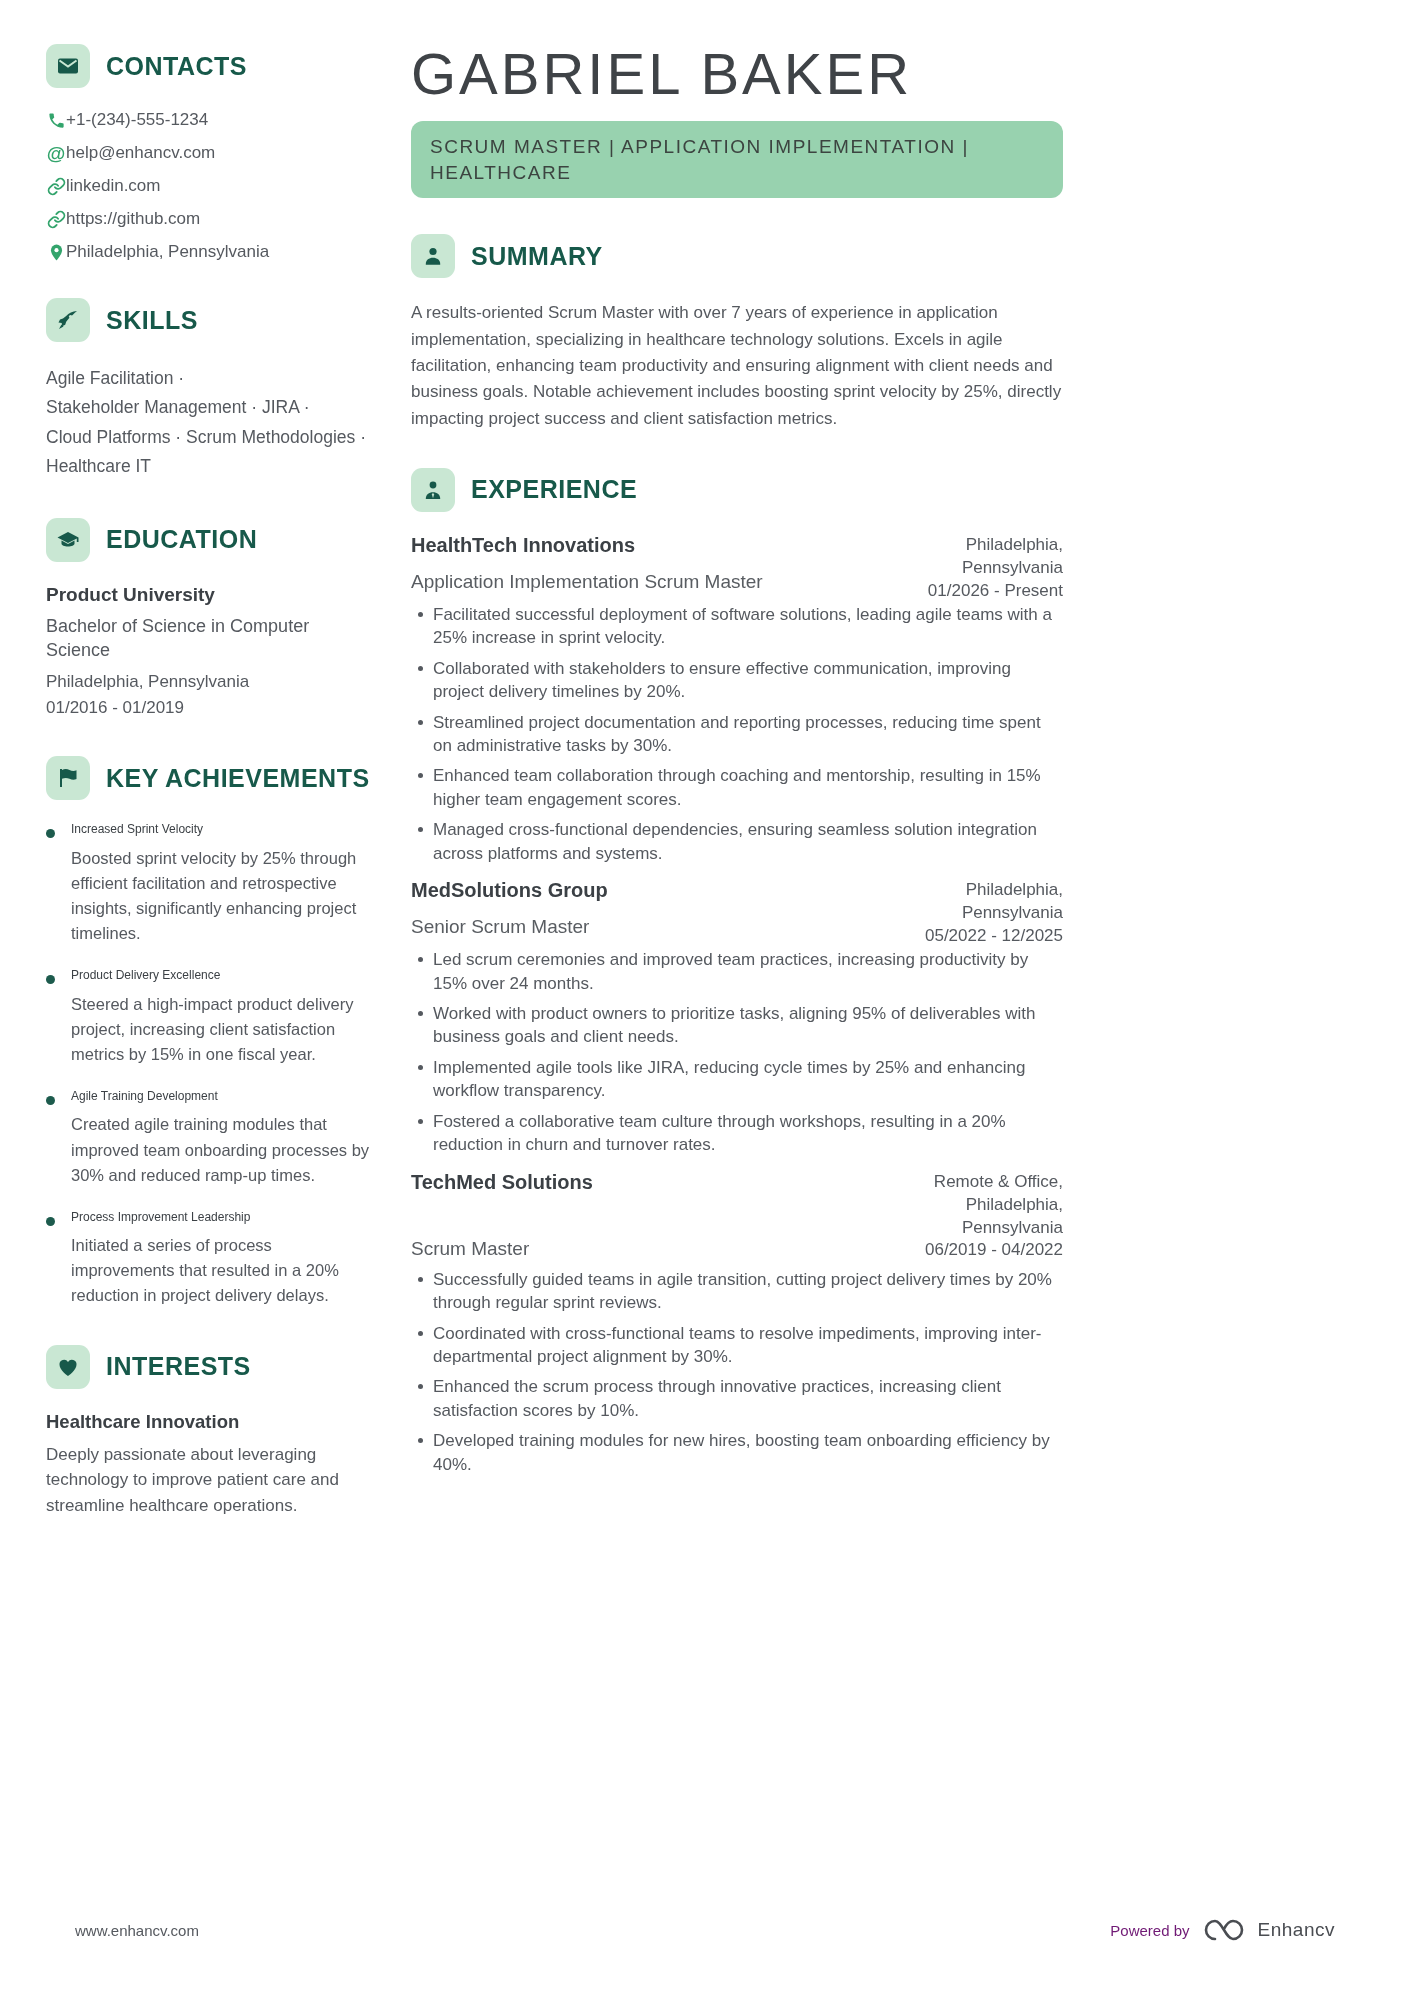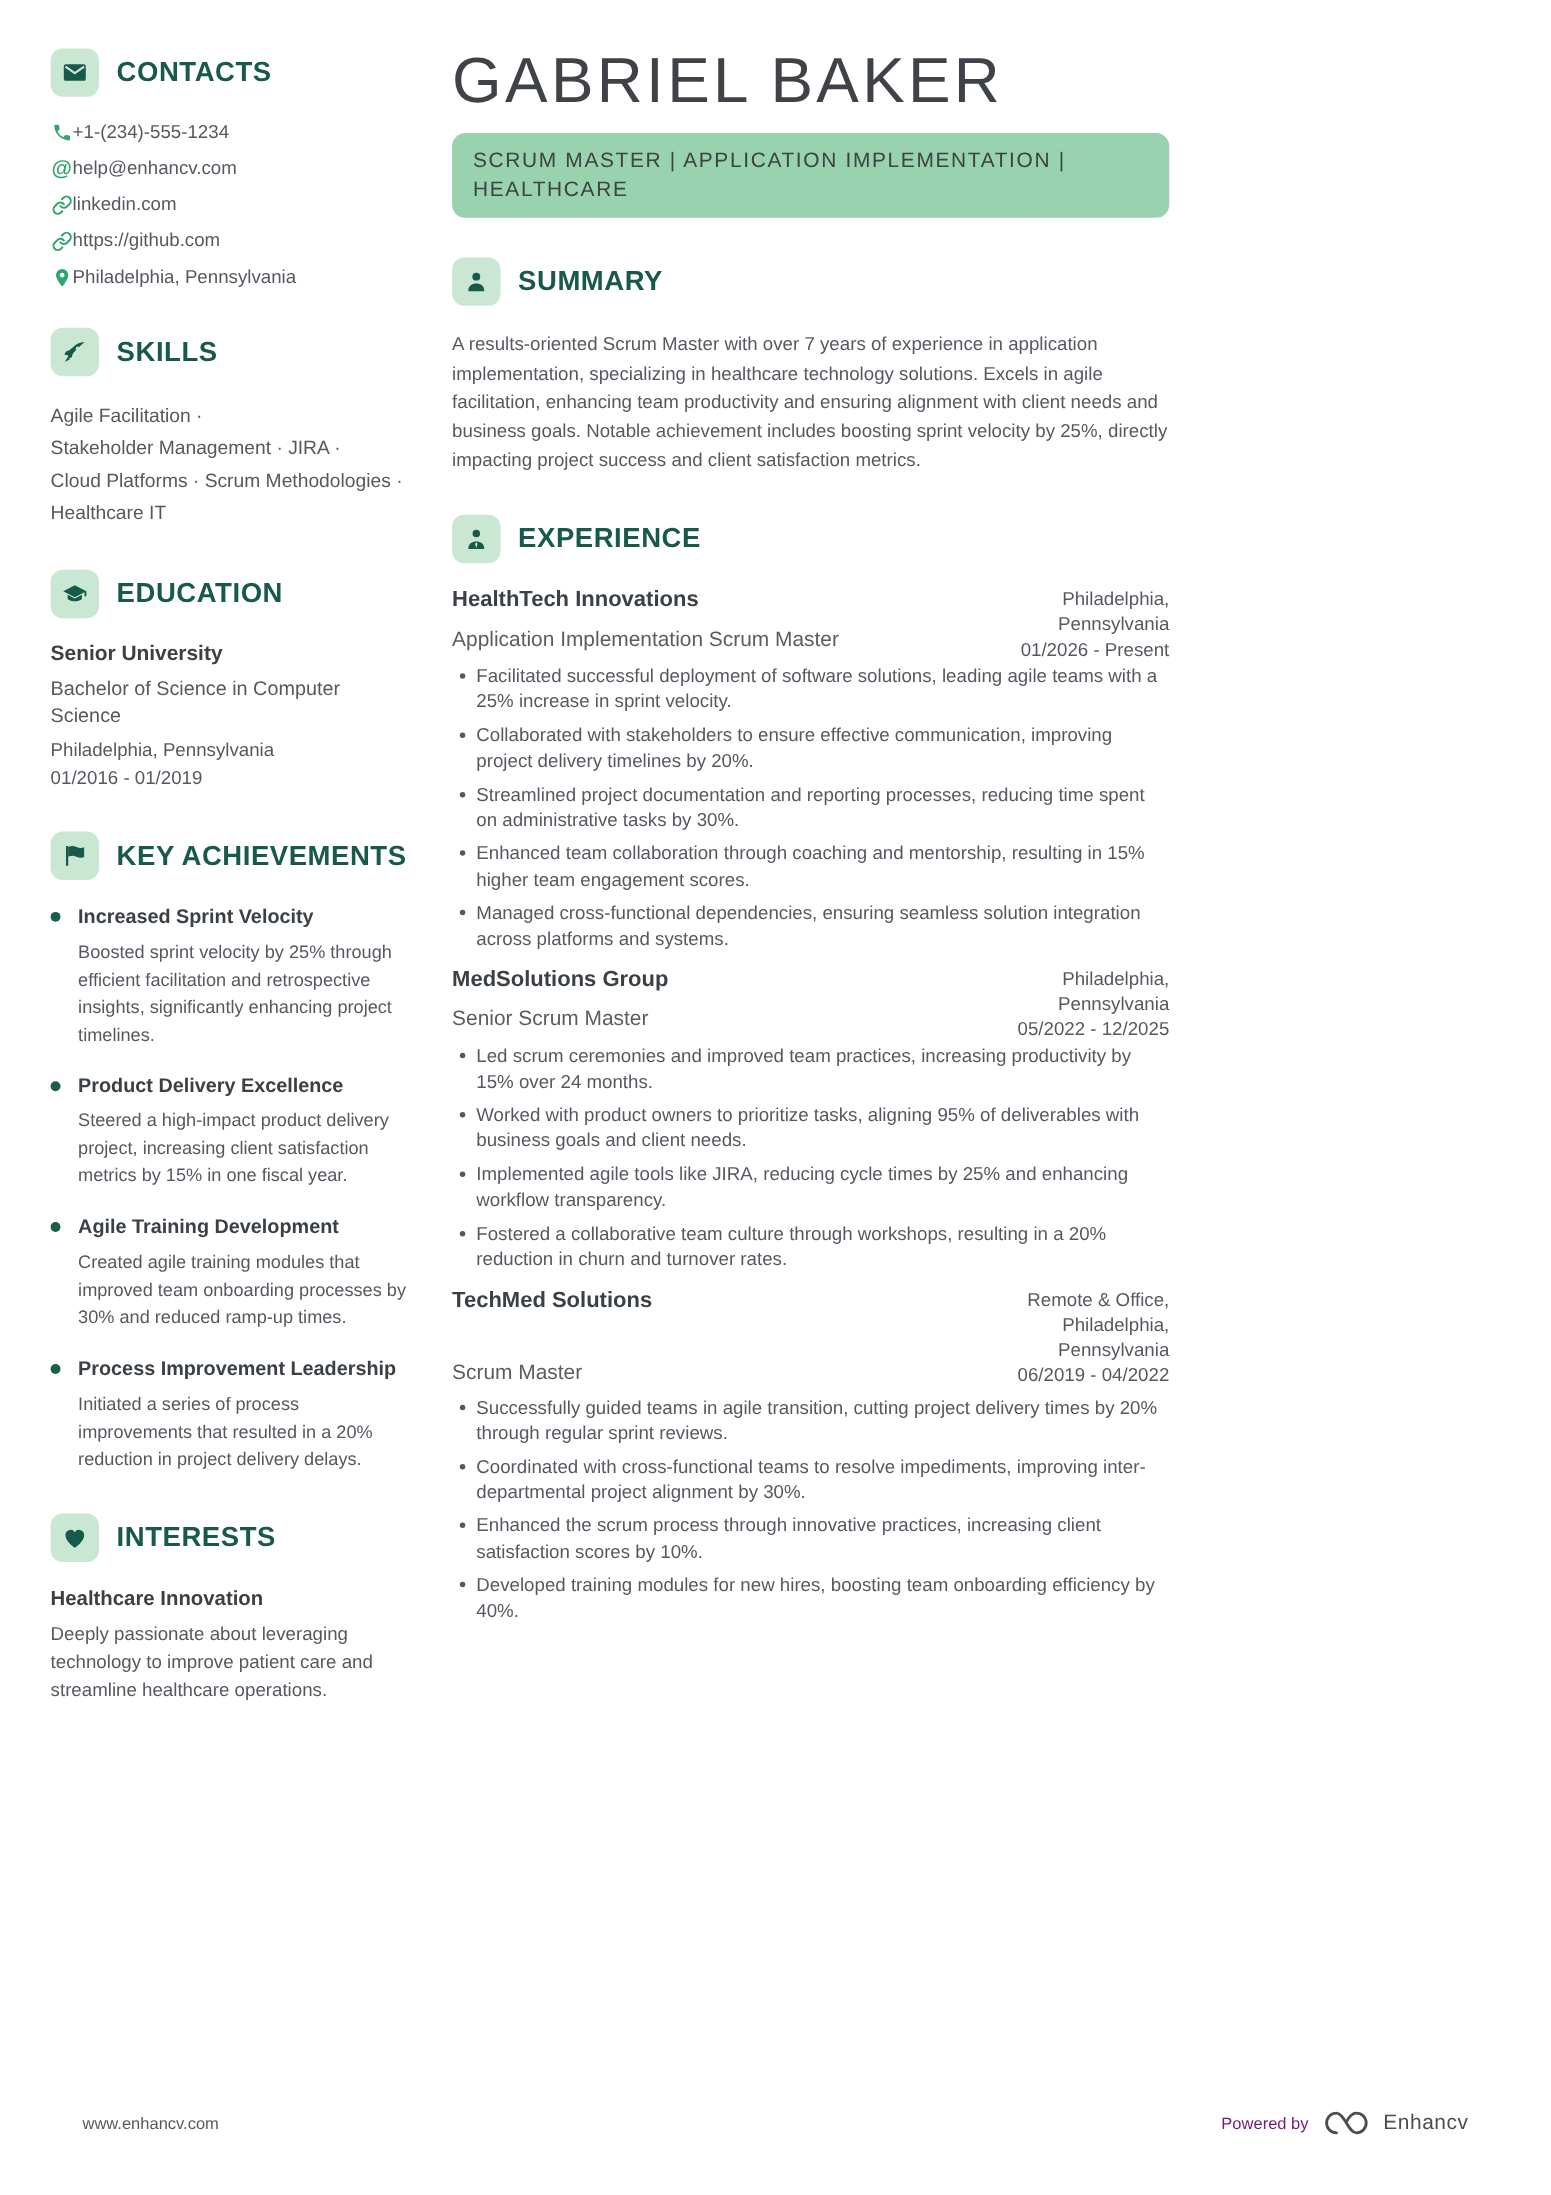--- a/index.html
+++ b/index.html
@@ -37,21 +37,21 @@
   .contact-item{display:flex;align-items:center;margin-bottom:13px;font-size:17px;color:var(--text);}
   .cicon{width:20px;height:20px;flex:0 0 20px;display:flex;align-items:center;justify-content:center;}
   .cicon svg{width:19px;height:19px;}
   .at-glyph{color:var(--icon-green);font-size:19px;font-weight:bold;line-height:1;}
   .skills-line{font-size:17.5px;color:var(--text);line-height:1.68;}
   .edu-school{font-size:19px;font-weight:bold;color:var(--text-dark);margin-bottom:8px;}
   .edu-degree{font-size:18px;color:var(--text);line-height:1.35;margin-bottom:7px;}
   .edu-loc,.edu-dates{font-size:17px;color:var(--text);line-height:1.5;}
   .ach-item{display:flex;gap:16px;margin-bottom:22px;}
   .dot{width:9px;height:9px;border-radius:50%;background:#1d5b4d;flex:0 0 9px;margin-top:7px;}
-  .ach-title{font-size:18px;font-weight:bold;color:var(--text-dark);margin-bottom:8px;line-height:1.3;}
+  .ach-title{font-size:12px;font-weight:normal;color:var(--text-dark);margin-bottom:8px;line-height:1.3;}
   .ach-text{font-size:16.5px;color:var(--text);line-height:1.52;}
   .int-title{font-size:18.5px;font-weight:bold;color:var(--text-dark);margin-bottom:9px;}
   .int-text{font-size:17px;color:var(--text);line-height:1.5;}
   
   .name{
     font-size:58px;font-weight:300;color:var(--name-color);
     letter-spacing:3px;margin-bottom:16px;line-height:1.05;
   }
   .title-badge{
     background:var(--title-bg);border-radius:12px;padding:13px 19px;
@@ -168,21 +168,21 @@
       <div class="sec-head">
         <span class="icon-badge">
           <svg viewBox="0 0 24 24">
               <path fill="#17594a" d="M12 4 1.5 9.5 12 15l8.8-4.6V14h1.7V9.5L12 4z"></path>
               <path fill="#17594a" d="M5.5 12.6v3.2c0 1.5 2.9 2.7 6.5 2.7s6.5-1.2 6.5-2.7v-3.2L12 16l-6.5-3.4z"></path>
             </svg>
         </span>
         <h2 class="sec-title">EDUCATION</h2>
       </div>
       <div>
-        <div class="edu-school">Senior University</div>
+        <div class="edu-school">Product University</div>
         <div class="edu-degree">Bachelor of Science in Computer Science</div>
         <div class="edu-loc">Philadelphia, Pennsylvania</div>
         <div class="edu-dates">01/2016 - 01/2019</div>
       </div>
     </div>
 
     <div class="section">
       <div class="sec-head">
         <span class="icon-badge">
           <svg viewBox="0 0 24 24">

